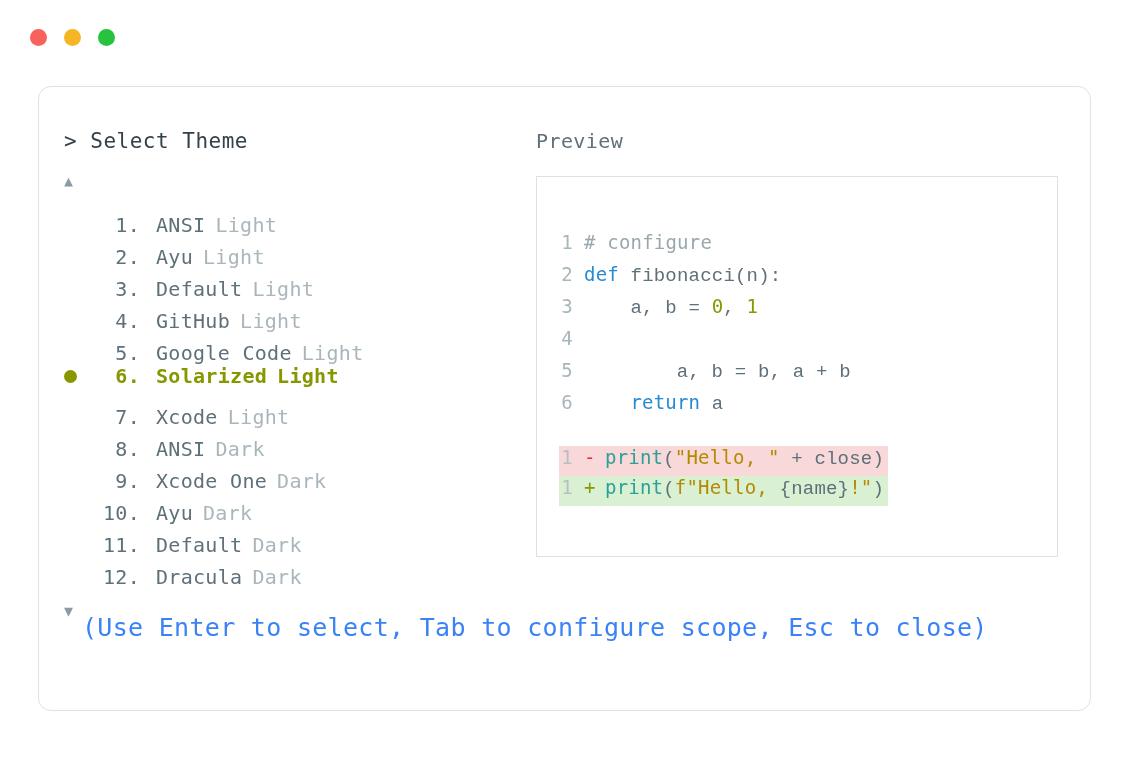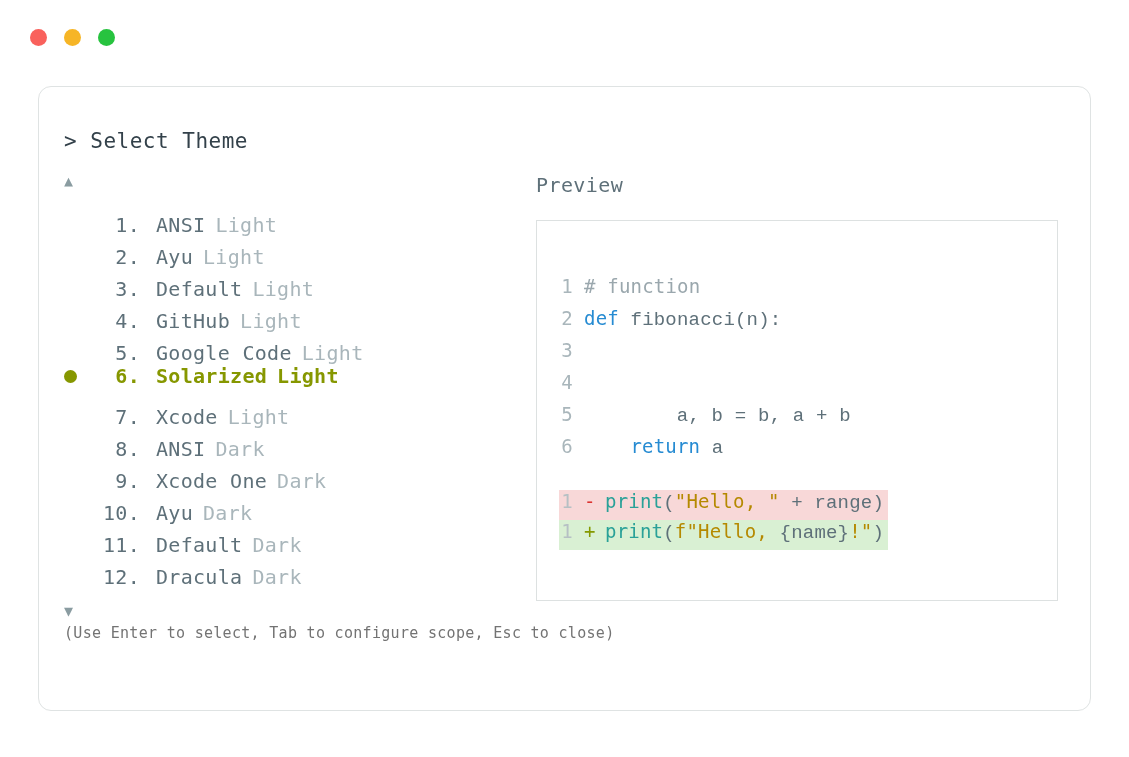--- a/index.html
+++ b/index.html
@@ -133,21 +133,20 @@
     position: absolute;
     left: 497px;
     top: 44px;
     width: 530px;
   }
   .preview-label {
     font-size: 20px;
     color: #5e7079;
     letter-spacing: 0.4px;
     line-height: 1;
-    margin-top: 44px;
   }
   .preview-panel {
     margin-top: 25px;
     box-sizing: border-box;
     width: 522px;
     height: 381px;
     border: 1.5px solid #dde1e1;
     background: #ffffff;
     position: relative;
   }
@@ -207,24 +206,24 @@
     width: 10px;
     display: inline-block;
   }
   .sign-del { color: #dc322f; }
   .sign-add { color: #859900; }
   .diff-code { margin-left: 11px; }
 
   
   .footer-hint {
     position: absolute;
-    left: 25px;
+    left: 43px;
     bottom: 68px;
-    font-size: 15px;
-    color: #737373;
+    font-size: 25px;
+    color: #3b82f6;
     letter-spacing: 0.3px;
     white-space: pre;
   }
 </style>
 </head>
 <body>
 
 <div class="traffic-lights">
   <span class="dot dot-close"></span>
   <span class="dot dot-min"></span>
@@ -255,29 +254,29 @@
         </ul>
 
       <div class="scroll-arrow arrow-down">▼</div>
     </div>
 
     <div class="right-col">
       <div class="preview-label">Preview</div>
 
       <div class="preview-panel">
         <div class="code-area" id="code-area">
-            <div class="code-line"><span class="lineno">1</span><span class="code-text"><span class="tk-comment"># function</span></span></div>
+            <div class="code-line"><span class="lineno">1</span><span class="code-text"><span class="tk-comment"># configure</span></span></div>
             <div class="code-line"><span class="lineno">2</span><span class="code-text"><span class="tk-kw">def </span><span class="tk-plain">fibonacci(n):</span></span></div>
-            <div class="code-line"><span class="lineno">3</span></div>
+            <div class="code-line"><span class="lineno">3</span><span class="code-text"><span class="tk-plain">    a, b = </span><span class="tk-num">0</span><span class="tk-plain">, </span><span class="tk-num">1</span></span></div>
             <div class="code-line"><span class="lineno">4</span></div>
             <div class="code-line"><span class="lineno">5</span><span class="code-text"><span class="tk-plain">        a, b = b, a + b</span></span></div>
             <div class="code-line"><span class="lineno">6</span><span class="code-text"><span class="tk-plain">    </span><span class="tk-kw">return</span><span class="tk-plain"> a</span></span></div>
           </div>
         <div class="diff-area" id="diff-area">
-            <div><div class="diff-line diff-del" style="background: rgb(248, 216, 216);"><span class="lineno">1</span><span class="sign sign-del">-</span><span class="diff-code"><span class="tk-fn">print</span><span class="tk-plain">(</span><span class="tk-str">"Hello, "</span><span class="tk-plain"> + range)</span></span></div></div>
+            <div><div class="diff-line diff-del" style="background: rgb(248, 216, 216);"><span class="lineno">1</span><span class="sign sign-del">-</span><span class="diff-code"><span class="tk-fn">print</span><span class="tk-plain">(</span><span class="tk-str">"Hello, "</span><span class="tk-plain"> + close)</span></span></div></div>
             <div><div class="diff-line diff-add" style="background: rgb(217, 240, 211);"><span class="lineno">1</span><span class="sign sign-add">+</span><span class="diff-code"><span class="tk-fn">print</span><span class="tk-plain">(</span><span class="tk-str">f"Hello, </span><span class="tk-plain">{name}</span><span class="tk-str">!"</span><span class="tk-plain">)</span></span></div></div>
           </div>
       </div>
     </div>
 
     <div class="footer-hint">(Use Enter to select, Tab to configure scope, Esc to close)</div>
 
   </div>
 </div>
 

